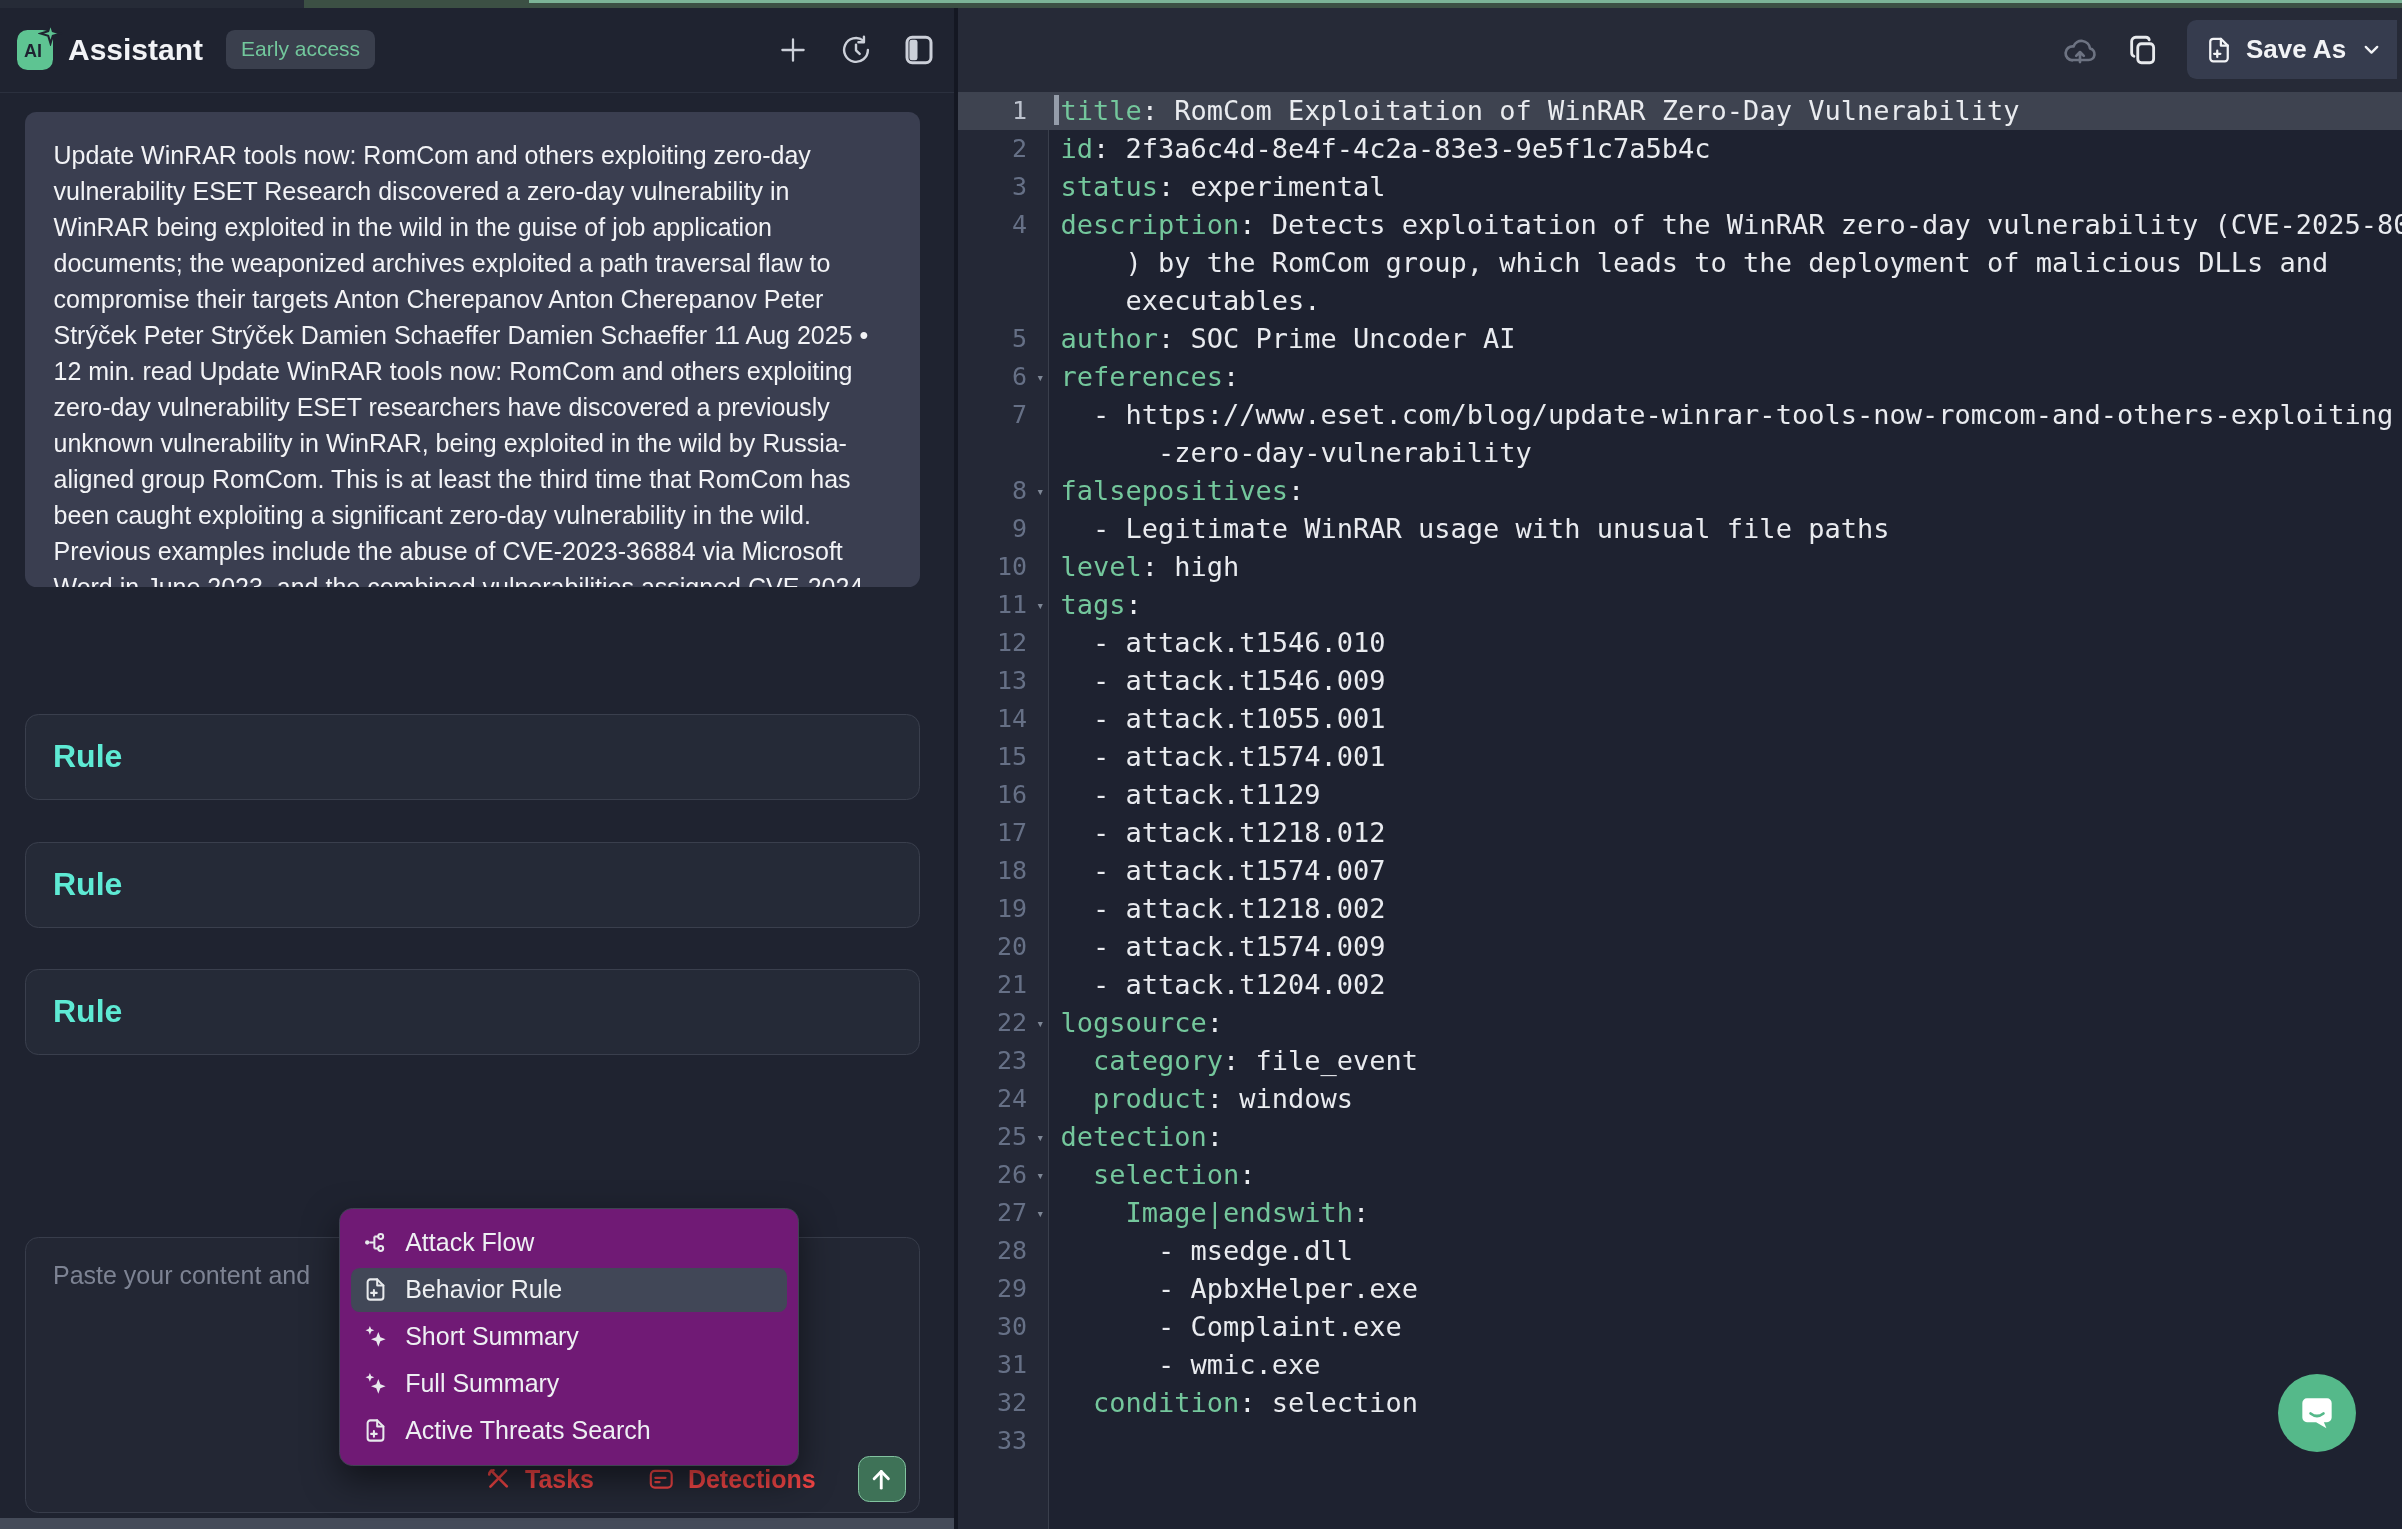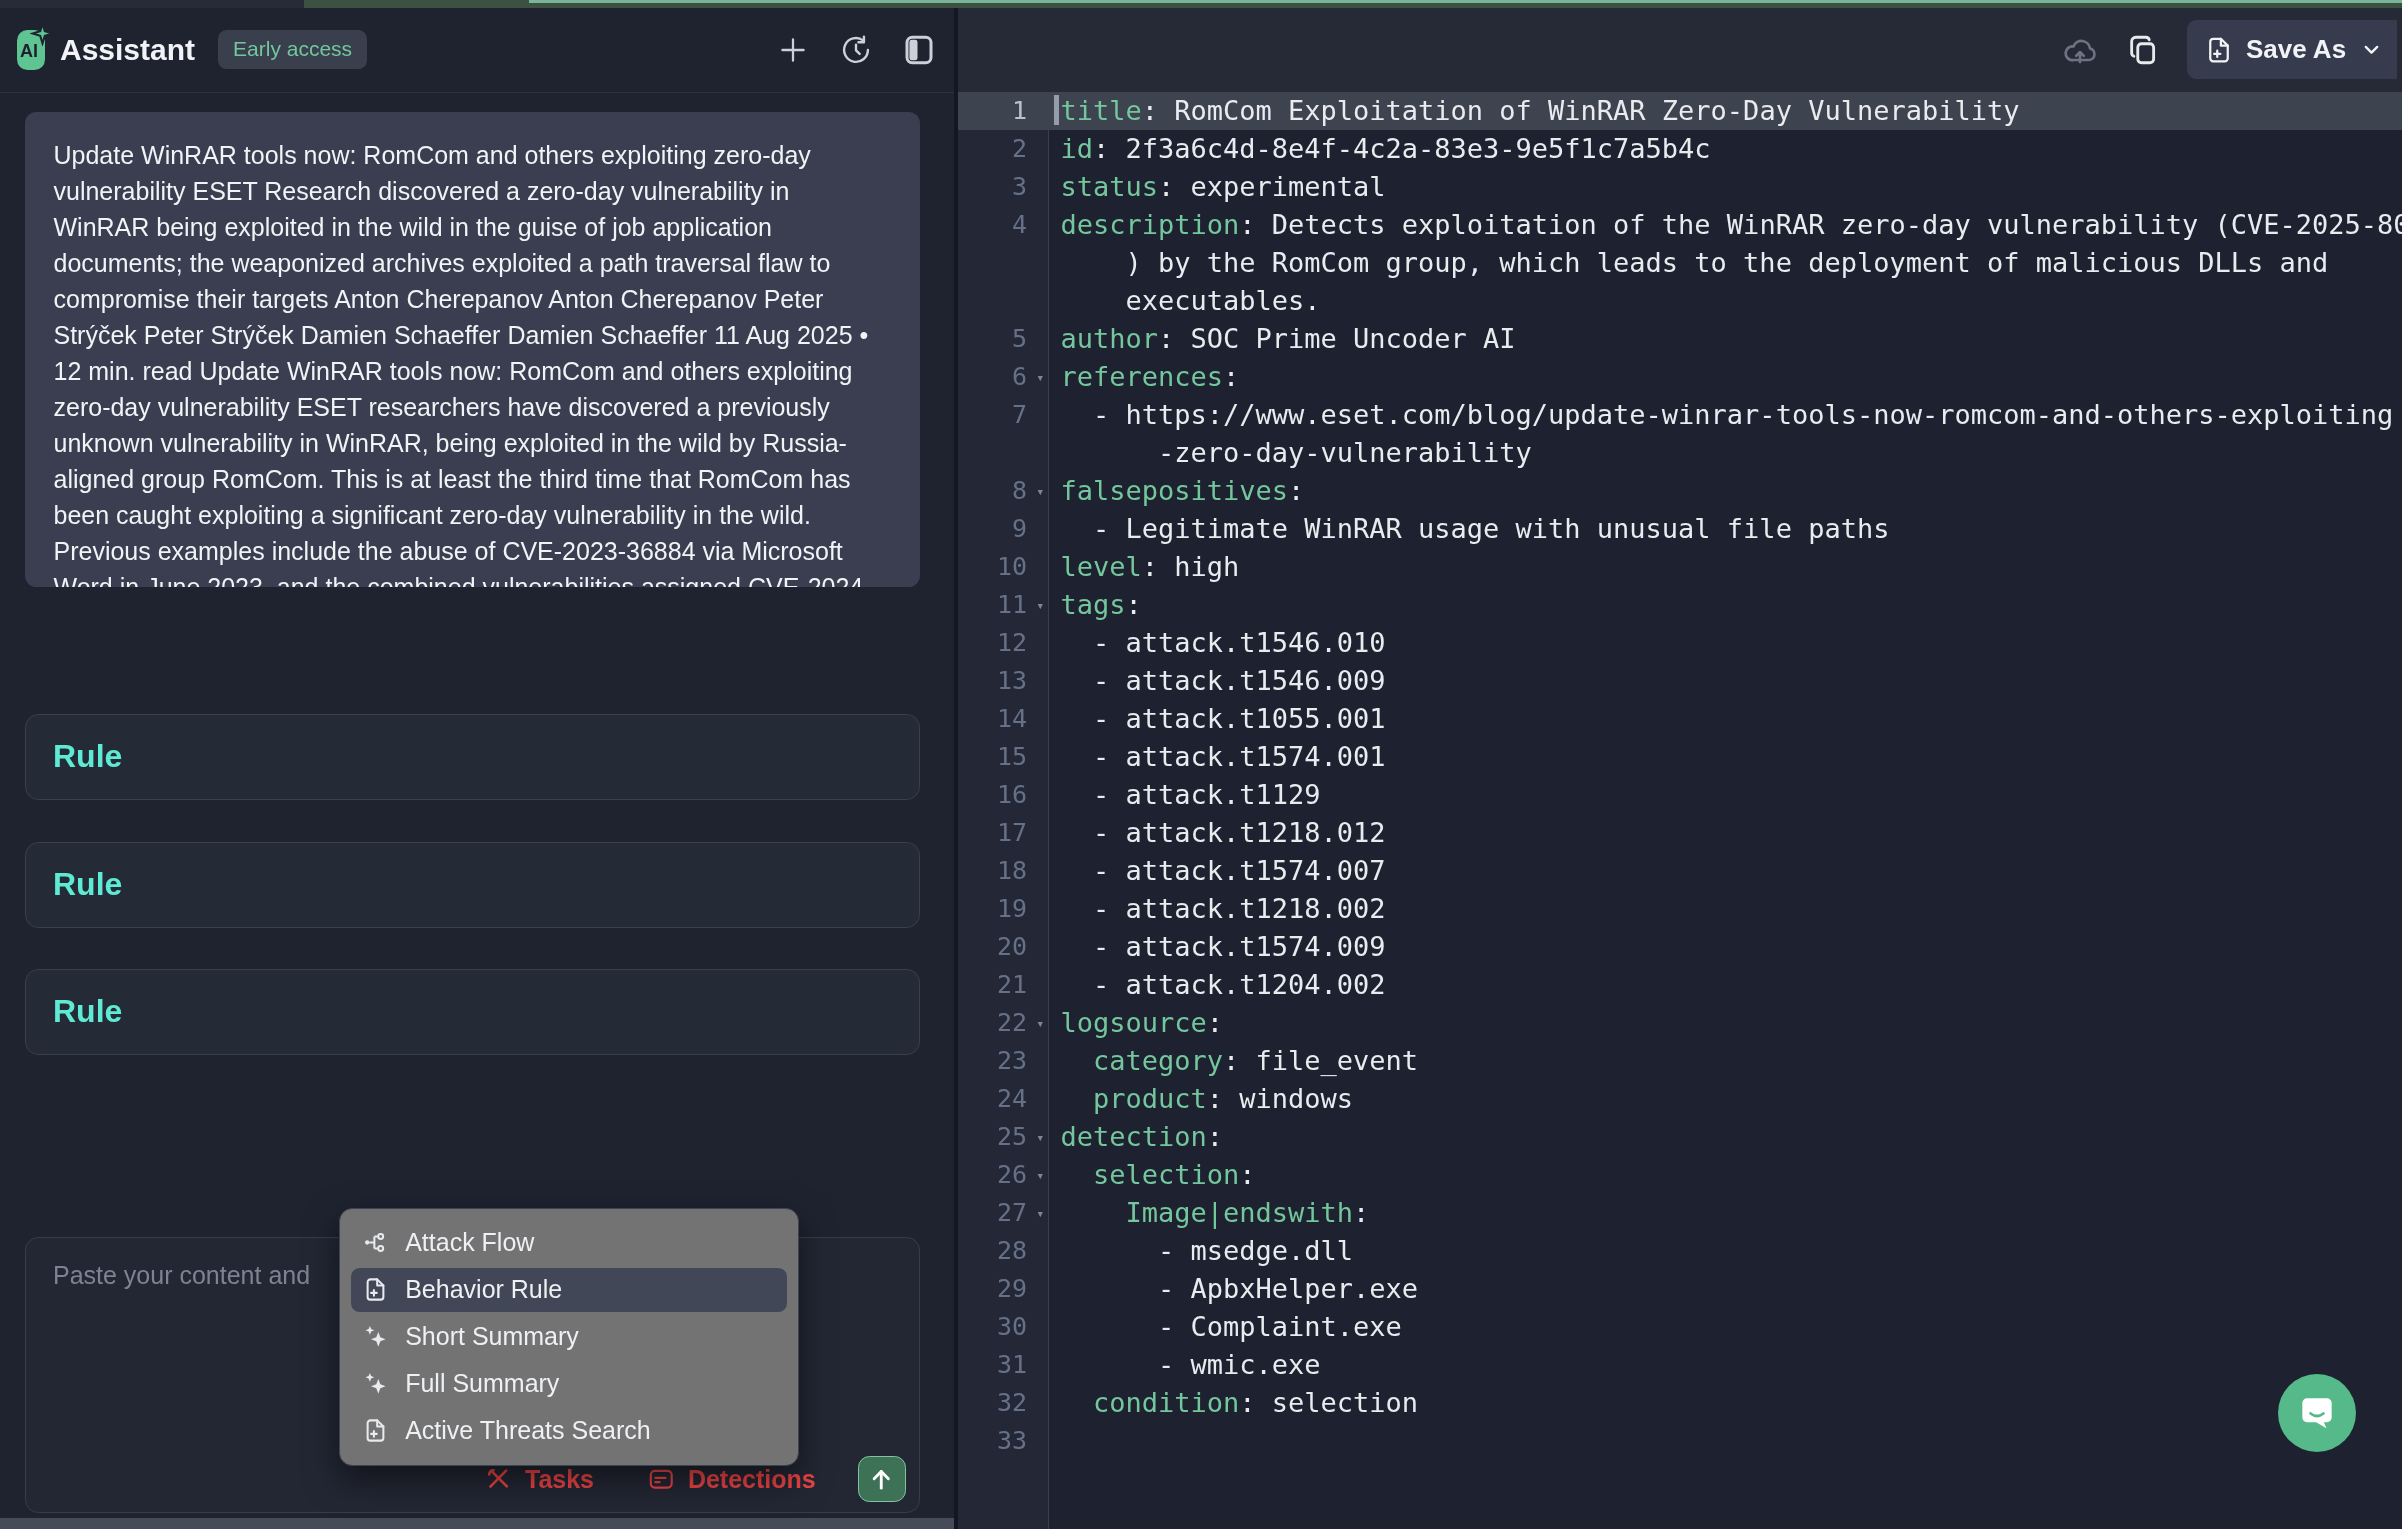--- a/index.html
+++ b/index.html
@@ -9,21 +9,21 @@
 
   
   #topbar { position:absolute; left:0; top:0; width:2403px; height:7.6px; background:#262b37; z-index:60; }
   #topbar .seg-green { position:absolute; left:304px; right:0; top:0; bottom:0; background:#3c5044; }
   #topbar .seg-bright { position:absolute; left:529px; right:0; top:0; height:2.9px; background:#7cb497; }
 
   
   #left-panel { position:absolute; left:0; top:7.6px; width:954px; height:1522px; background:#1f2330; }
   .lp-header { position:relative; height:85px; border-bottom:1px solid #2b303e;
                display:flex; align-items:center; padding:0 15px 0 17px; }
-  .logo { position:relative; width:28px; height:40px; border-radius:10.5px; background:#5ec492;
+  .logo { position:relative; width:36px; height:40px; border-radius:10.5px; background:#5ec492;
           display:flex; align-items:center; justify-content:center; flex:none; }
   .logo-txt { font-size:18px; font-weight:bold; color:#1e2230; margin-top:3.8px; margin-right:3.8px; }
   .logo .spark { position:absolute; top:-8.6px; right:-9.5px; }
   .lp-title { font-size:30px; font-weight:bold; color:#f2f3f6; margin-left:15px; }
   .badge { margin-left:23px; background:#3a3f4d; border-radius:8.6px; padding:6.7px 15px 8.6px;
            font-size:21px; color:#72c79c; }
   .lp-header-icons { margin-left:auto; display:flex; align-items:center; gap:23px; }
   .hicon { width:40px; height:40px; display:flex; align-items:center; justify-content:center;
            color:#ccd0d9; cursor:pointer; }
 
@@ -43,21 +43,21 @@
   .cbtn { display:flex; align-items:center; gap:12.4px; color:#ef4444; cursor:pointer; }
   .cbtn .lbl { font-size:25px; font-weight:bold; }
   .gap1 { width:53px; } .gap2 { width:42px; }
   .send-btn { width:48px; height:46px; border-radius:11.4px; background:#3e7257;
               border:1.9px solid #82c3a0; display:flex; align-items:center; justify-content:center;
               color:#ffffff; cursor:pointer; }
 
   .lp-bottom-strip { position:absolute; left:0; top:1510px; width:954px; height:11.4px; background:#454b59; }
 
   
-  .menu { position:absolute; left:339px; top:1200px; width:460px; background:#737373;
+  .menu { position:absolute; left:339px; top:1200px; width:460px; background:#701a75;
           border:1px solid #3e4351; border-radius:13.3px; padding:12.4px 11.4px;
           box-shadow:0 13.3px 34px rgba(0,0,0,.5); z-index:40;text-align:right; }
   .menu-item { display:flex; align-items:center; height:44px; padding:0 9.5px; border-radius:8.6px;
                color:#eef0f3; cursor:pointer; margin-bottom:2.9px; }
   .menu-item:last-child { margin-bottom:0; }
   .menu-item.highlighted { background:#414757; }
   .menu-item .mi-icon { width:30px; display:flex; justify-content:center; color:#e8eaed; flex:none; }
   .menu-item .mi-label { margin-left:14.3px; font-size:25px; }
 
   

